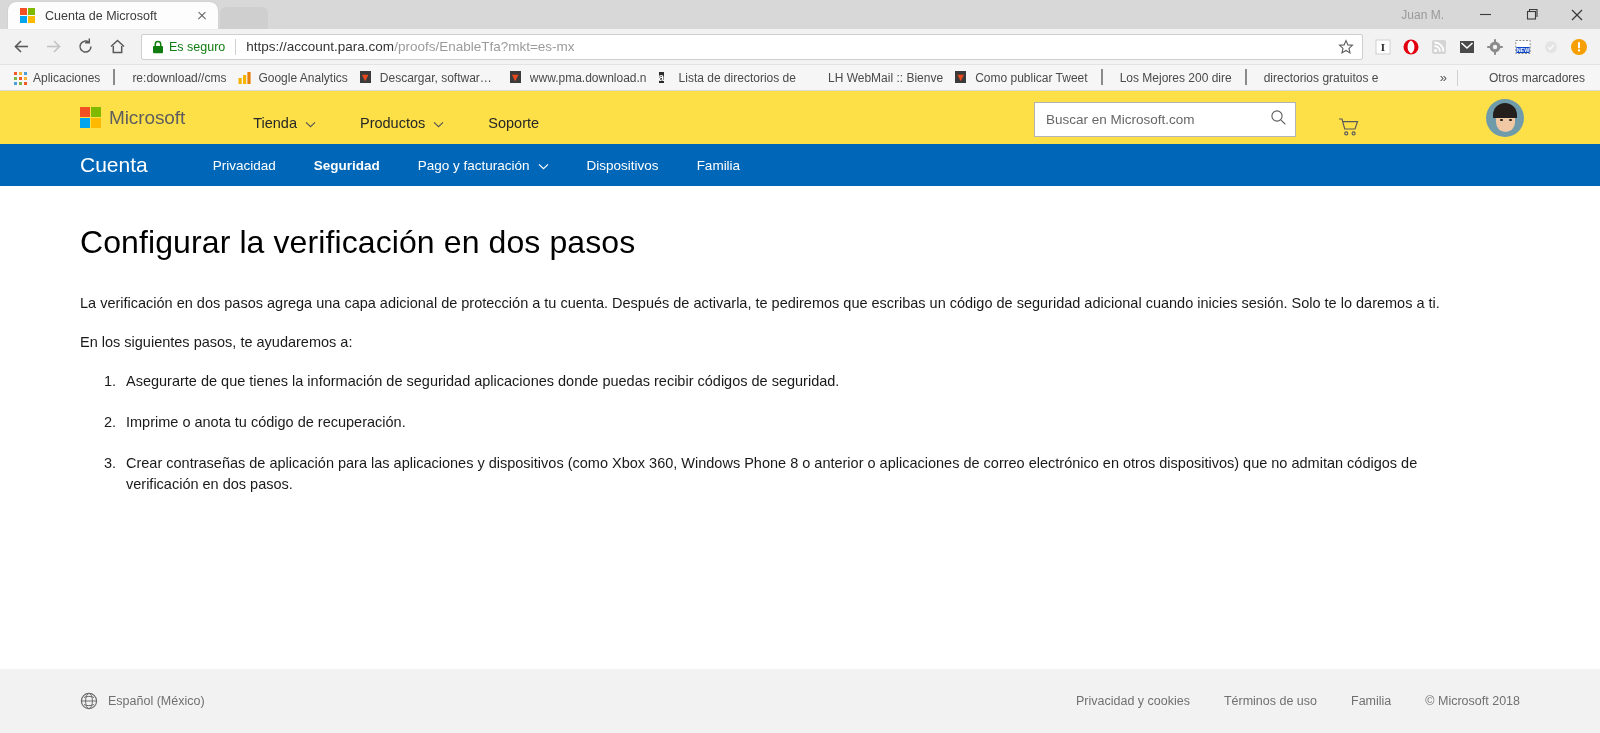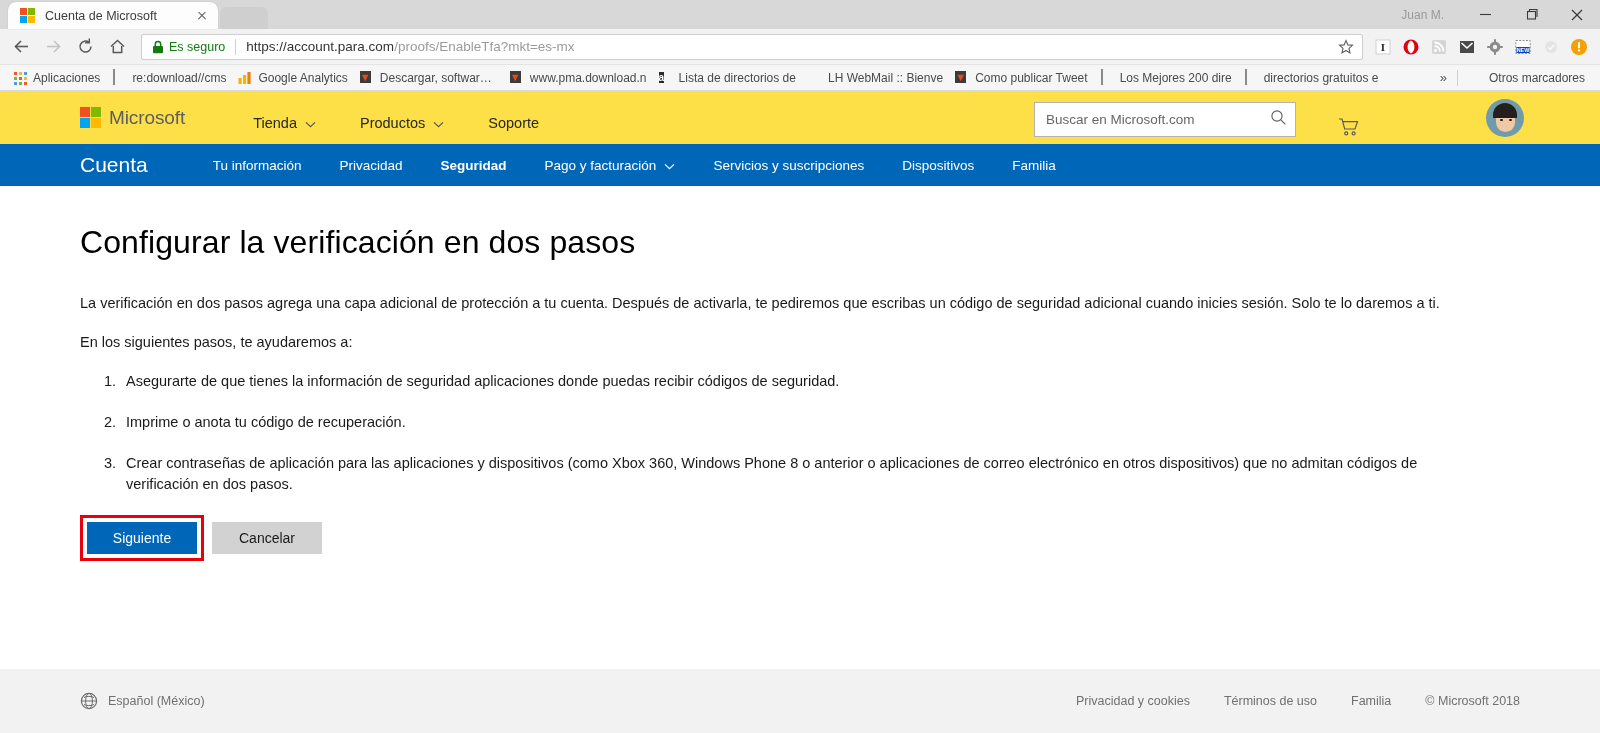--- a/index.html
+++ b/index.html
@@ -463,53 +463,45 @@
           <i class="av-face"></i>
           <i class="av-hair"></i>
           <i class="av-eye" style="left:14px"></i>
           <i class="av-eye" style="left:23px"></i>
         </span>
       </div>
     </div>
 
     <div class="blue-nav">
       <span class="blue-brand">Cuenta</span>
-      <span class="blue-item">Tu información</span>
       <span class="blue-item">Privacidad</span>
       <span class="blue-item active">Seguridad</span>
       <span class="blue-item">
         <span>Pago y facturación</span>
         <span class="caret">
           <svg width="11" height="7" viewBox="0 0 11 7">
               <polyline points="1,1.4 5.5,5.6 10,1.4" fill="none" stroke="#ffffff" stroke-width="1.2"></polyline>
             </svg>
         </span>
       </span>
-      <span class="blue-item">Servicios y suscripciones</span>
       <span class="blue-item">Dispositivos</span>
       <span class="blue-item">Familia</span>
     </div>
 
     <div class="content">
       <h1 class="h1">Configurar la verificación en dos pasos</h1>
       <p class="para">La verificación en dos pasos agrega una capa adicional de protección a tu cuenta. Después de activarla, te pediremos que escribas un código de seguridad adicional cuando inicies sesión. Solo te lo daremos a ti.</p>
       <p class="para">En los siguientes pasos, te ayudaremos a:</p>
 
       <ol class="steps">
         <li>Asegurarte de que tienes la información de seguridad aplicaciones donde puedas recibir códigos de seguridad.</li>
         <li>Imprime o anota tu código de recuperación.</li>
         <li>Crear contraseñas de aplicación para las aplicaciones y dispositivos (como Xbox 360, Windows Phone 8 o anterior o aplicaciones de correo electrónico en otros dispositivos) que no admitan códigos de verificación en dos pasos.</li>
       </ol>
 
-      <div class="btn-row">
-        <span class="highlight-box">
-          <button class="btn btn-primary">Siguiente</button>
-        </span>
-        <button class="btn btn-secondary">Cancelar</button>
-      </div>
     </div>
 
     <div class="footer">
       <span class="lang">
         <span class="lang-globe">
           <svg width="18" height="18" viewBox="0 0 18 18">
               <circle cx="9" cy="9" r="7.6" fill="none" stroke="#6e6e6e" stroke-width="1.2"></circle>
               <ellipse cx="9" cy="9" rx="3.4" ry="7.6" fill="none" stroke="#6e6e6e" stroke-width="1"></ellipse>
               <line x1="1.6" y1="9" x2="16.4" y2="9" stroke="#6e6e6e" stroke-width="1"></line>
               <path d="M4,5.5 C6.5,4 11,4 14,5.5" fill="none" stroke="#6e6e6e" stroke-width="1"></path>

